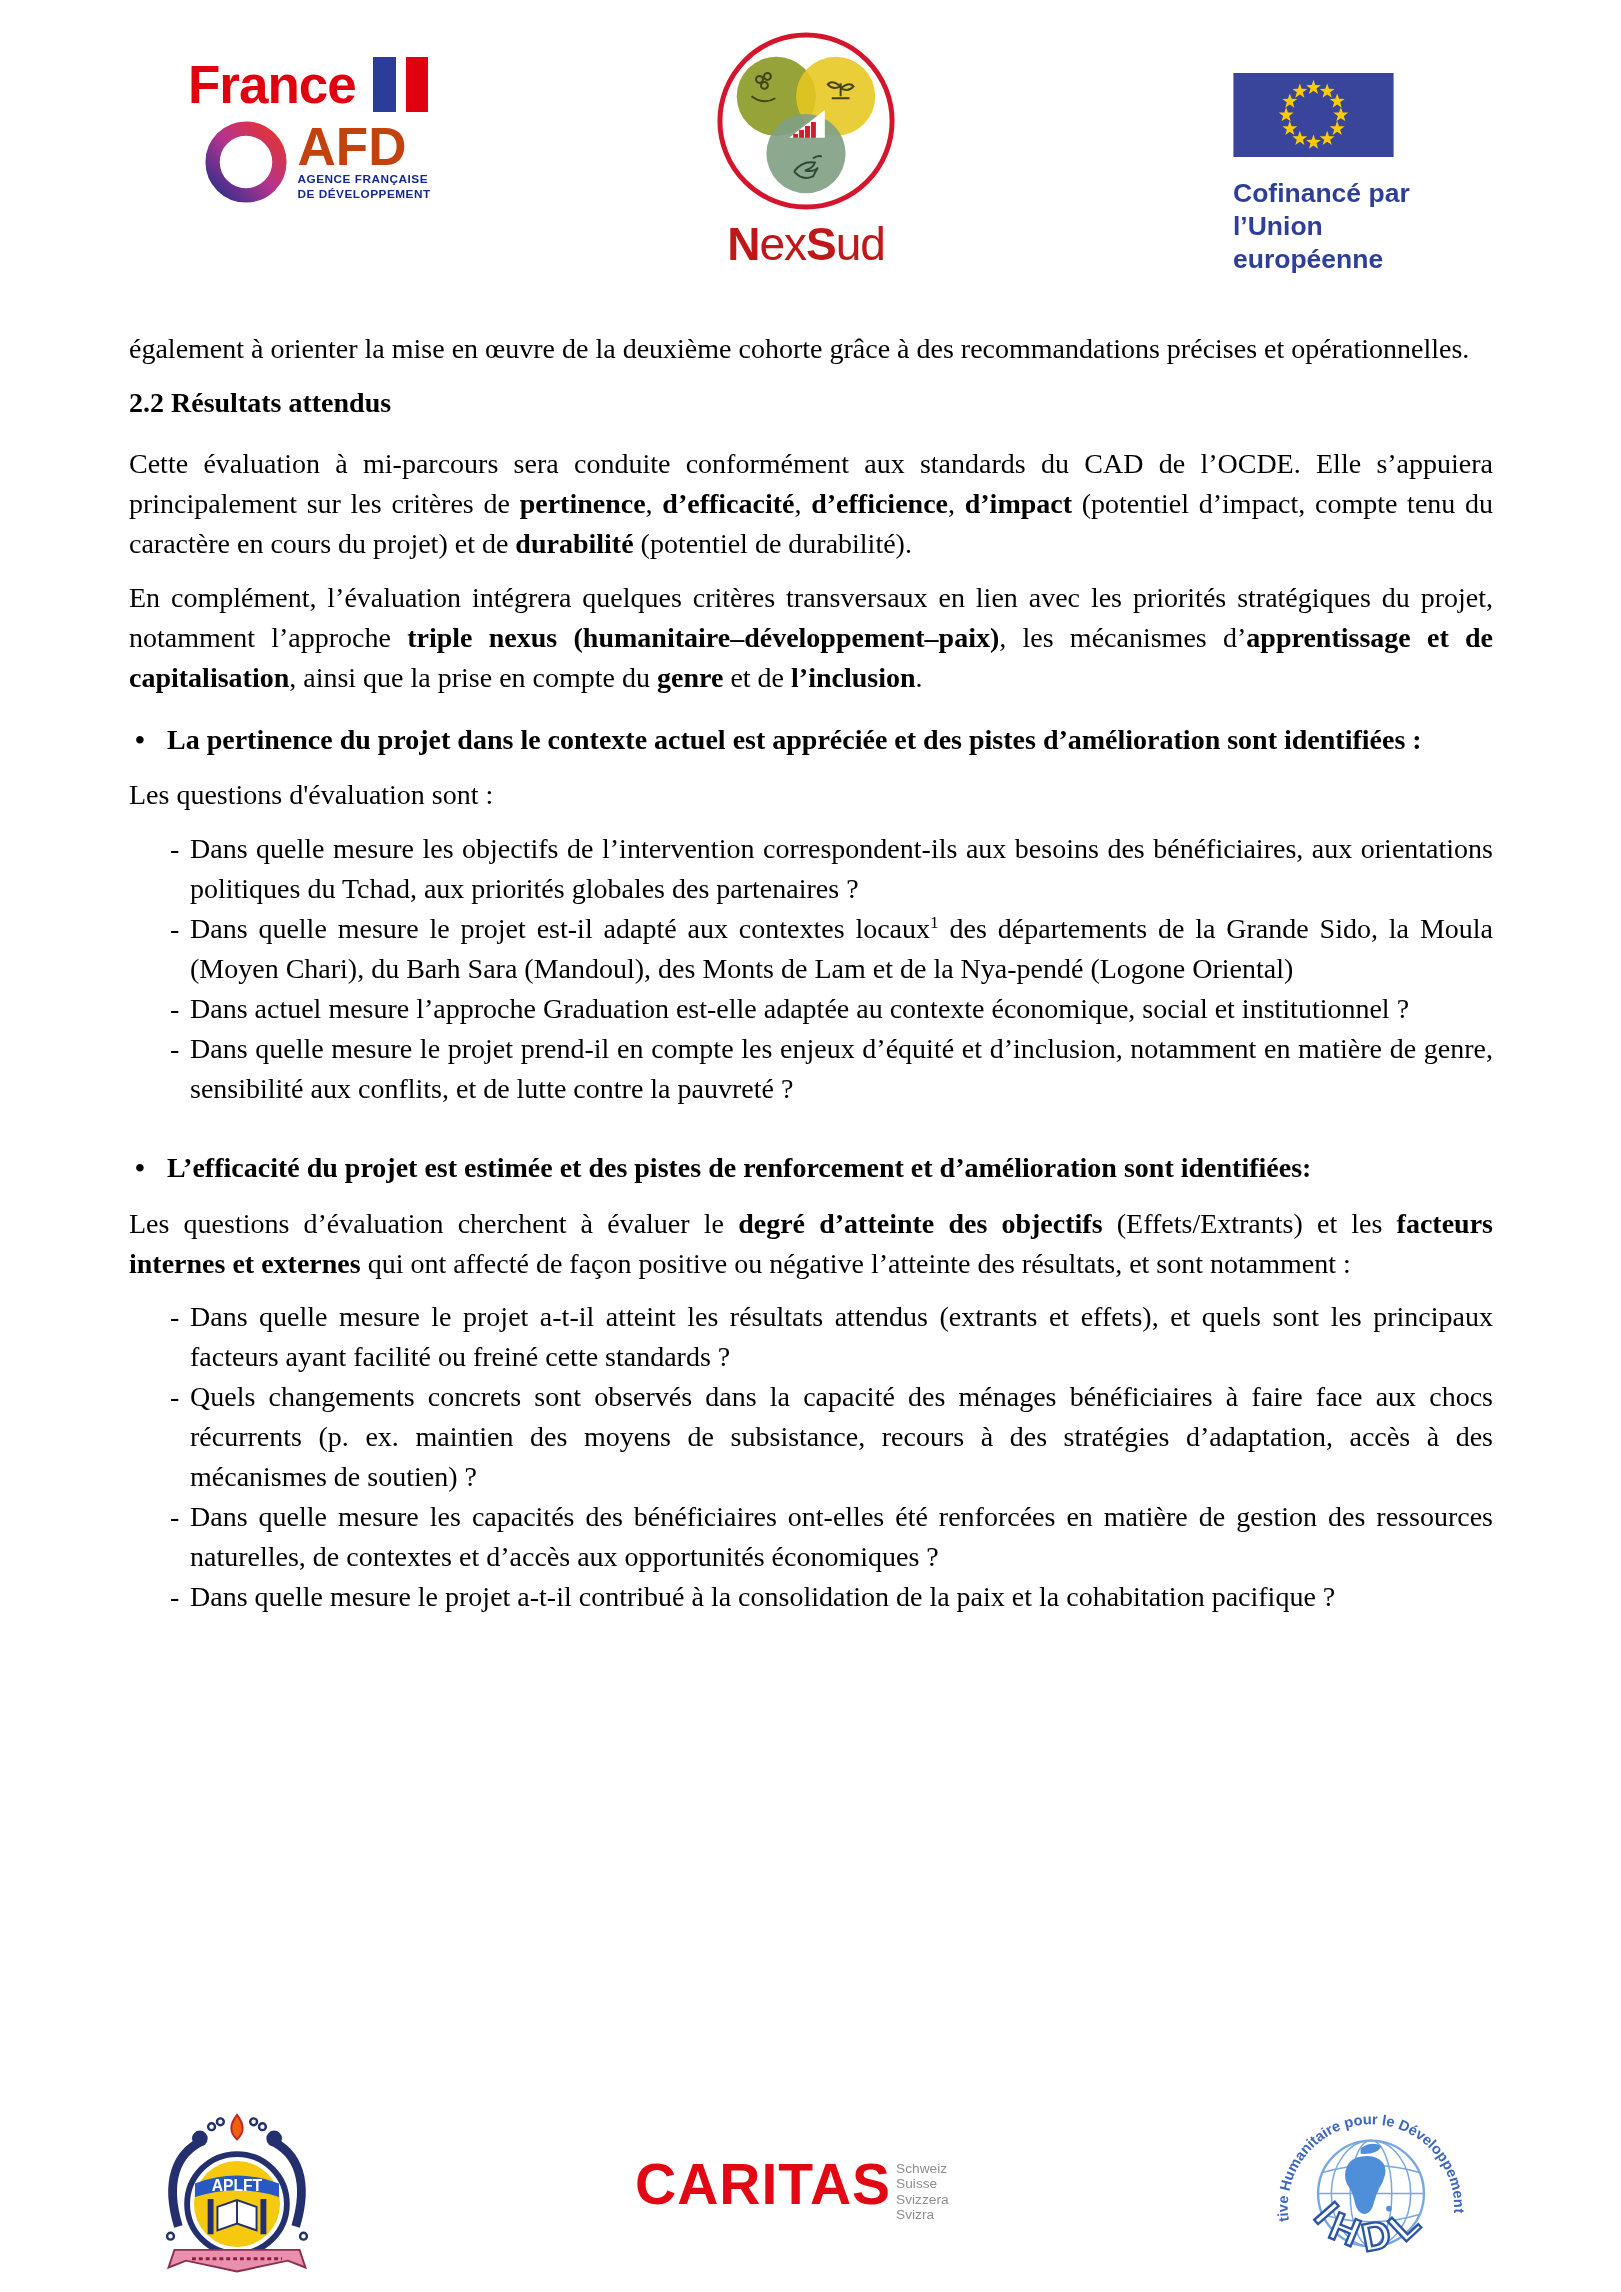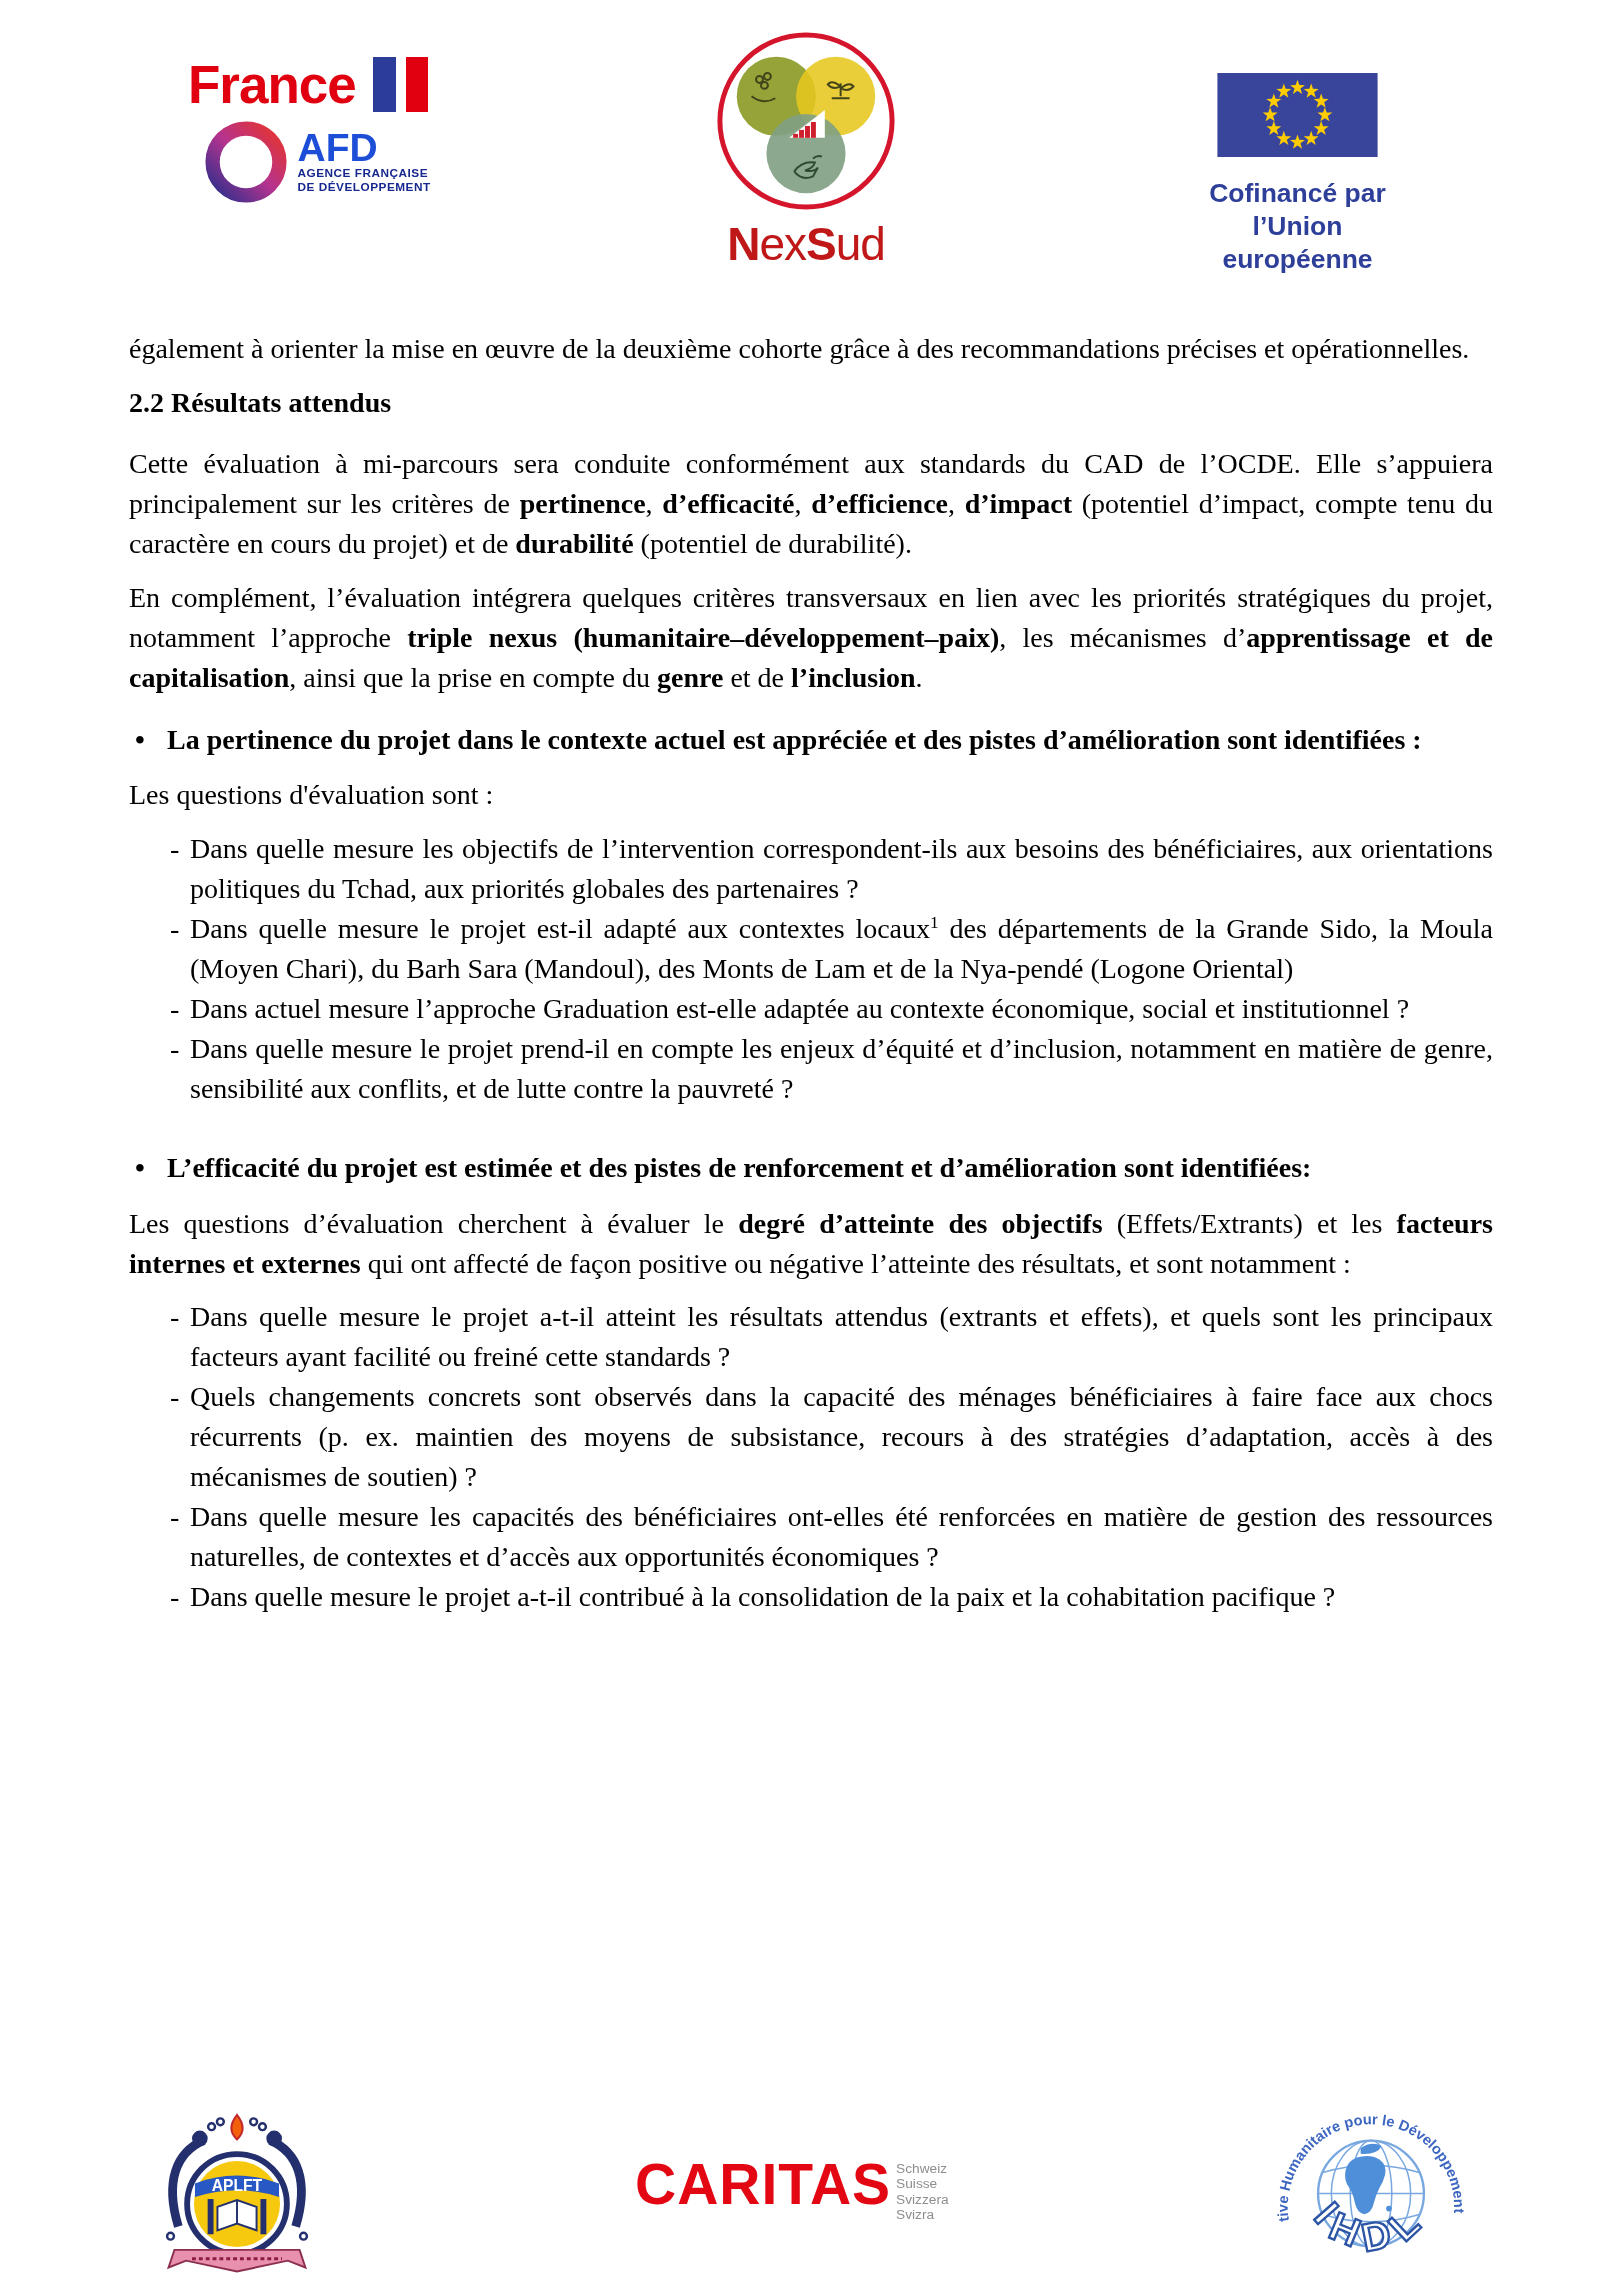--- a/index.html
+++ b/index.html
@@ -10,31 +10,31 @@
   .france-block{position:absolute;left:188px;top:57px;}
   .france-row{display:flex;align-items:center;}
   .france-text{font-family:"Liberation Sans",sans-serif;font-weight:bold;font-size:53px;
                color:#e1000f;letter-spacing:-1px;line-height:1;}
   .flag{display:inline-flex;gap:9.8px;margin-left:17.6px;}
   .flag i{display:block;width:22.5px;height:55px;}
   .flag .fb{background:#2b3d98;}
   .flag .fr{background:#e1000f;}
   .afd-row{display:flex;align-items:center;gap:9.8px;margin-top:7.8px;margin-left:15.7px;}
   .afd-texts{display:flex;flex-direction:column;}
-  .afd-label{font-family:"Liberation Sans",sans-serif;font-weight:bold;font-size:39px;
-             color:#1d4ed8;line-height:0.95;}
+  .afd-label{font-family:"Liberation Sans",sans-serif;font-weight:bold;font-size:53px;
+             color:#c2410c;line-height:0.95;}
   .afd-sub{font-family:"Liberation Sans",sans-serif;font-weight:bold;font-size:11.8px;
            color:#17288f;letter-spacing:0.5px;line-height:1.25;}
 
   .nexsud-block{position:absolute;left:702px;top:27.4px;width:208px;text-align:center;}
   .nexsud-text{font-family:"Liberation Sans",sans-serif;font-size:46px;color:#c01818;
                line-height:1;margin-top:2px;letter-spacing:-1px;}
   .nexsud-text b{font-weight:bold;}
 
-  .eu-block{position:absolute;left:1186px;top:73px;width:223px;text-align:center;}
+  .eu-block{position:absolute;left:1233px;top:73px;width:223px;}
   .eu-caption{margin-top:15.7px;font-family:"Liberation Sans",sans-serif;font-weight:bold;
               font-size:26.5px;color:#2e3f99;line-height:1.25;}
 
   
   .content{position:absolute;left:129px;top:329px;width:1364px;
            font-size:28px;line-height:40px;text-align:justify;}
   .content p{margin:0 0 13.7px;}
   .section-heading{font-size:28px;font-weight:bold;margin:7.8px 0 21.6px;line-height:40px;}
   .bullet-item{position:relative;padding-left:38px;margin:21.6px 0 15.7px;font-weight:bold;}
   .bullet-item.mt-lg{margin-top:39px;}

